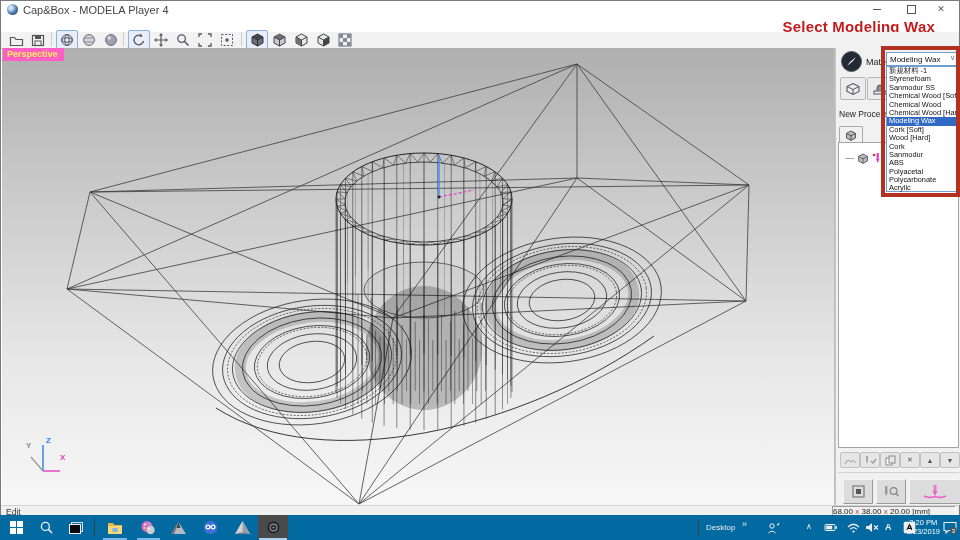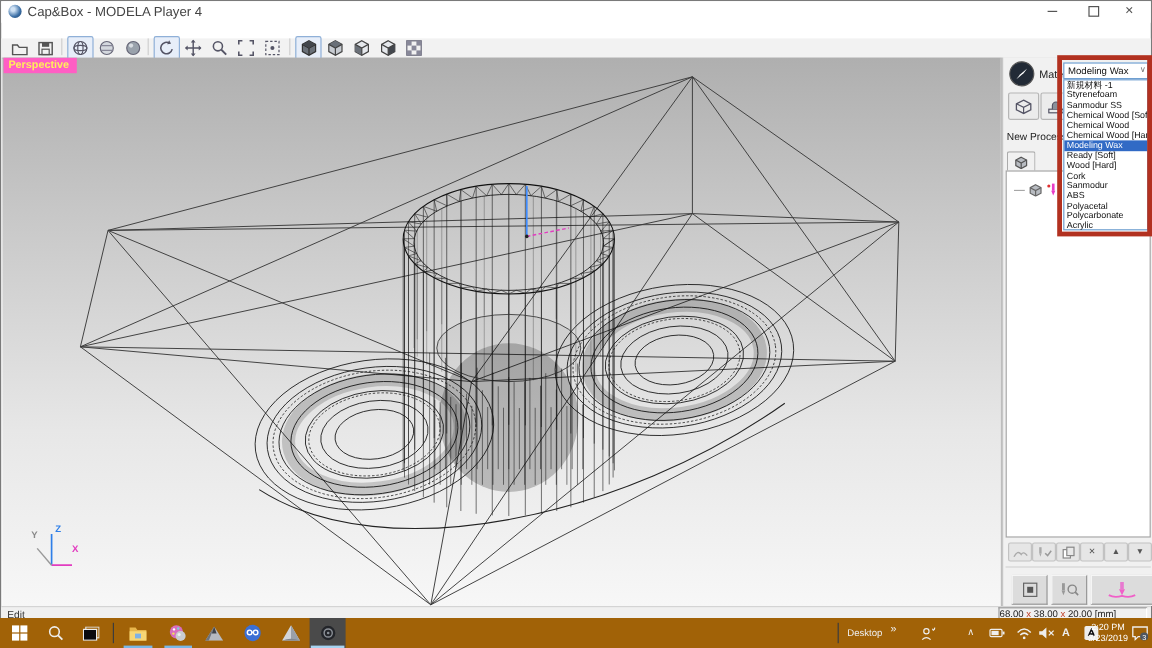--- a/index.html
+++ b/index.html
@@ -57,21 +57,21 @@
   .opt{height:8.4px;line-height:8.4px;font-size:7.4px;color:#111;padding-left:2px;white-space:nowrap;overflow:hidden;}
   .opt.sel{background:#316ac5;color:#fff;}
   #red-box{left:880px;top:45px;width:79px;height:151px;border:4px solid #b23120;box-sizing:border-box;z-index:40;pointer-events:none;}
   
   #statusbar{left:0;top:504px;width:958px;height:11px;background:#f0f0f0;border-top:1px solid #d4d4d4;}
   #status-ready{left:5px;top:1px;font-size:8.5px;color:#333;}
   #dim-box{right:3px;top:0px;width:122px;height:10px;border:1px solid;border-color:#9a9a9a #fff #fff #9a9a9a;
      font-size:8px;color:#222;line-height:10px;}
   #dim-box .x{color:#c04028;}
   
-  #taskbar{left:0;top:515px;width:960px;height:25px;background:#a16207;z-index:50;}
+  #taskbar{left:0;top:515px;width:960px;height:25px;background:#0369a1;z-index:50;}
   .tb-ic{position:absolute;top:0;width:28px;height:25px;display:flex;align-items:center;justify-content:center;}
   .underline{position:absolute;bottom:0;height:2px;background:#79b8e8;}
   #active-tile{left:258px;top:0;width:30px;height:25px;background:#4a4a4a;}
   .traytxt{color:#eee;font-size:8px;}
   #clock{right:20px;top:3px;text-align:center;color:#fff;font-size:7.5px;line-height:9px;}
   .vsep{position:absolute;top:4px;width:1px;height:17px;background:#3c3c3c;}
 </style>
 </head>
 <body>
 
@@ -79,20 +79,21 @@
 
   <div id="titlebar" class="abs">
     <div id="app-icon" class="abs"></div>
     <div id="title-text" class="abs">Cap&amp;Box - MODELA Player 4</div>
     <div id="min-btn" class="abs winctl"><i></i></div>
     <div id="max-btn" class="abs winctl"><i></i></div>
     <div id="close-btn" class="abs winctl">✕</div>
   </div>
 
 
+  <div id="annotation-label" class="abs">Select Modeling Wax</div>
 
   <div id="toolbar" class="abs">
     <div class="tbtn" style="left:4px">
       <svg width="15" height="13">
           <path d="M1.5,3.5 h4 l1.5,2 h6.5 v6 h-12 z" fill="none" stroke="#555" stroke-width="1.2"></path>
         </svg>
       </div>
     <div class="tbtn" style="left:26px">
       <svg width="14" height="13">
           <rect x="1.5" y="1.5" width="11" height="10" fill="none" stroke="#555" stroke-width="1.2"></rect>
@@ -450,21 +451,21 @@
     <span id="combo-chevron" class="abs">∨</span>
   </div>
   <div id="dropdown" class="abs">
     <div class="opt">新規材料 -1</div>
     <div class="opt">Styrenefoam</div>
     <div class="opt">Sanmodur SS</div>
     <div class="opt">Chemical Wood [Soft]</div>
     <div class="opt">Chemical Wood</div>
     <div class="opt">Chemical Wood [Hard]</div>
     <div class="opt sel">Modeling Wax</div>
-    <div class="opt">Ready [Soft]</div>
+    <div class="opt">Cork [Soft]</div>
     <div class="opt">Wood [Hard]</div>
     <div class="opt">Cork</div>
     <div class="opt">Sanmodur</div>
     <div class="opt">ABS</div>
     <div class="opt">Polyacetal</div>
     <div class="opt">Polycarbonate</div>
     <div class="opt">Acrylic</div>
   </div>
   <div id="red-box" class="abs"></div>
 

